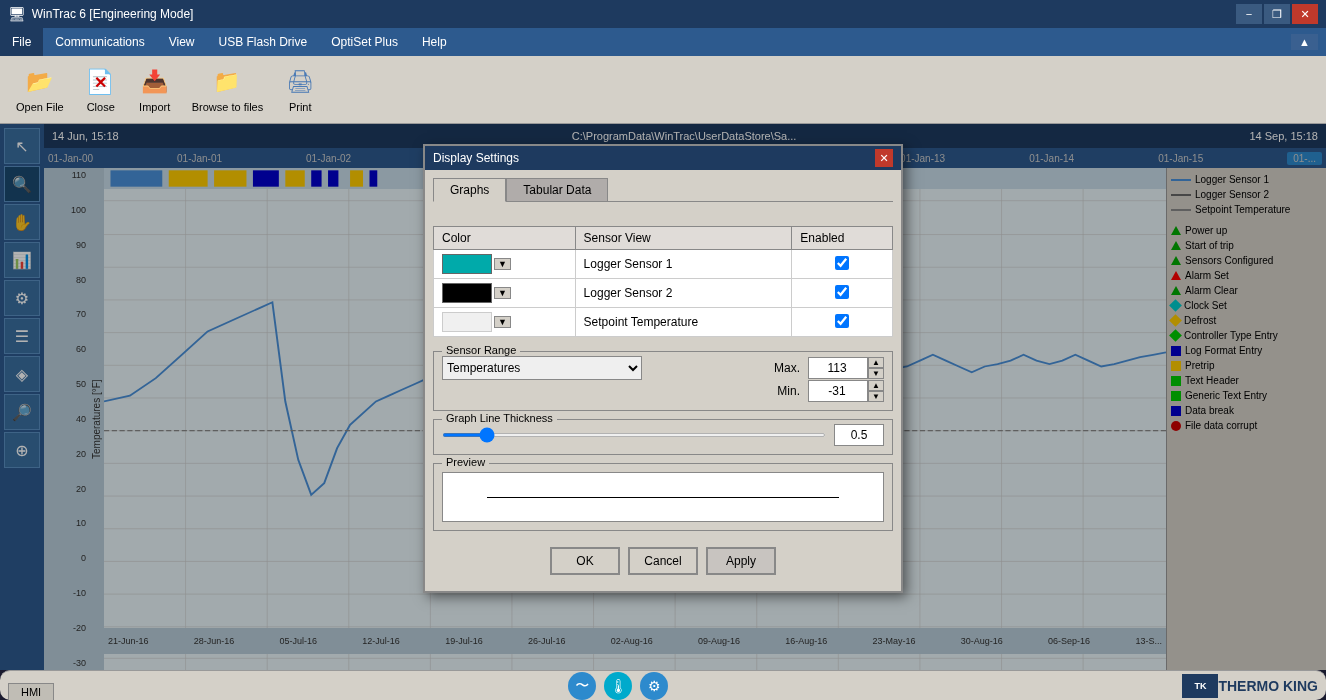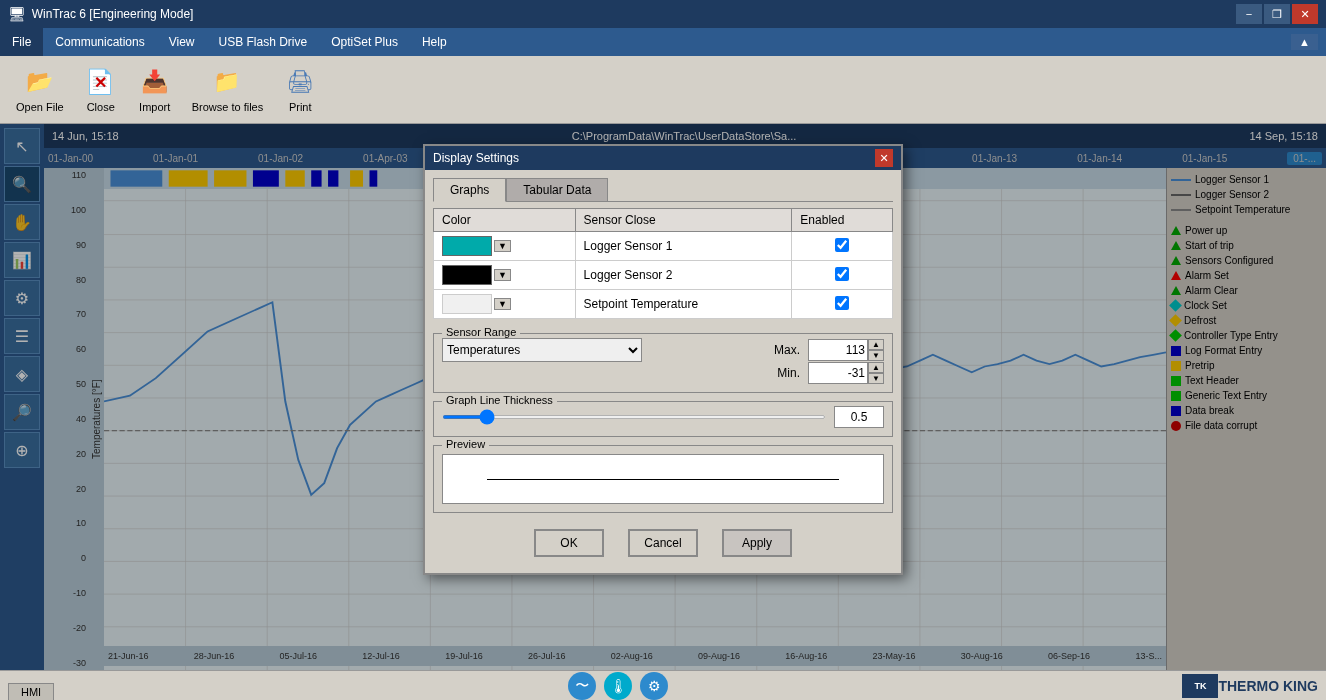--- a/index.html
+++ b/index.html
@@ -125,21 +125,21 @@
       font-size: 11px;
     }
     .timeline-bar {
       height: 20px;
       background: #2d5a8e;
       display: flex;
       align-items: center;
       padding: 0 4px;
       font-size: 10px;
       color: #ccc;
-      gap: 60px;
+      gap: 84px;
       overflow: hidden;
     }
     .chart-content {
       display: flex;
       height: calc(100% - 44px);
     }
     .chart-plot {
       flex: 1;
       position: relative;
       background: #e8f4f8;
@@ -167,20 +167,21 @@
     
     .status-bar {
       height: 30px;
       background: #d4d0c8;
       border-top: 1px solid #999;
       display: flex;
       align-items: center;
       justify-content: space-between;
       padding: 0 8px;
       font-size: 11px;
+      border-radius: 10px;
     }
     .status-icons { display: flex; gap: 8px; align-items: center; }
     .status-icon {
       width: 28px; height: 28px;
       border-radius: 50%;
       display: flex; align-items: center; justify-content: center;
       font-size: 14px;
     }
     .status-icon.blue { background: #2d8acd; color: #fff; }
     .status-icon.cyan { background: #00aacc; color: #fff; }
@@ -228,21 +229,21 @@
       cursor: pointer;
       font-size: 11px;
       display: flex; align-items: center; justify-content: center;
     }
     .modal-body { padding: 8px; }
 
     
     .tabs {
       display: flex;
       border-bottom: 1px solid #888;
-      margin-bottom: 6px;
+      margin-bottom: 24px;
     }
     .tab {
       padding: 4px 16px;
       background: #b0acaa;
       border: 1px solid #888;
       border-bottom: none;
       cursor: pointer;
       font-size: 12px;
     }
     .tab.active {
@@ -296,21 +297,21 @@
       width: 200px;
       height: 24px;
       font-size: 12px;
       border: 1px solid #888;
     }
     .num-input {
       width: 60px;
       height: 22px;
       font-size: 12px;
       border: 1px solid #888;
-      text-align: right;
+      text-align: center;
       padding-right: 2px;
     }
     .spin-container {
       display: flex;
       flex-direction: column;
     }
     .spin-btn {
       width: 16px; height: 11px;
       background: #d4d0c8;
       border: 1px solid #888;
@@ -353,21 +354,21 @@
       left: 10%;
       right: 10%;
       height: 1px;
       background: #000;
     }
 
     
     .modal-footer {
       display: flex;
       justify-content: center;
-      gap: 24px;
+      gap: 8px;
       padding: 8px;
     }
     .modal-btn {
       min-width: 70px;
       height: 28px;
       font-size: 12px;
       background: #d4d0c8;
       border: 2px solid #888;
       cursor: pointer;
       padding: 0 12px;
@@ -543,21 +544,21 @@
           <rect x="300" y="2" width="12" height="14" fill="#ffcc00"></rect>
           <rect x="318" y="2" width="8" height="14" fill="#0000cc"></rect>
           <rect x="330" y="2" width="8" height="14" fill="#ffcc00"></rect>
           <rect x="345" y="2" width="5" height="14" fill="#0000cc"></rect>
 
           <polyline points="0,200 20,195 40,180 60,160 80,140 100,130 120,120 130,115 140,200 150,250 160,280 170,270 180,240 190,220 200,210 210,200 220,195 230,190 240,185 250,180 260,175 270,170 280,165 290,170 300,175 310,180 320,175 330,170 340,168 350,165 360,170 370,175 380,180 390,185 400,190 410,200 420,210 430,215 440,220 450,225 460,220 470,210 480,200 490,195 500,190 510,185 520,188 530,192 540,190 550,185 560,180 570,175 580,170 590,165 600,168 610,172 620,170 630,165 640,160 650,165 660,170 670,175 680,170 690,168 700,165 710,160 720,165 730,168 740,165 750,160 760,165 770,170 780,168 790,165 800,162 810,160 820,158" fill="none" stroke="#4a90d9" stroke-width="1.5"></polyline>
 
           <line x1="0" y1="225" x2="820" y2="225" stroke="#888888" stroke-width="1" stroke-dasharray="4,2"></line>
         </svg>
         
-        <div style="position:absolute;bottom:4px;left:0;right:0;height:20px;background:#b8ccd8;display:flex;justify-content:space-between;align-items:center;padding:0 4px;font-size:9px;color:#333;">
+        <div style="position:absolute;bottom:16px;left:0;right:0;height:26px;background:#b8ccd8;display:flex;justify-content:space-between;align-items:center;padding:0 4px;font-size:9px;color:#333;">
           <span>21-Jun-16</span>
             <span>28-Jun-16</span>
             <span>05-Jul-16</span>
           <span>12-Jul-16</span>
             <span>19-Jul-16</span>
             <span>26-Jul-16</span>
           <span>02-Aug-16</span>
             <span>09-Aug-16</span>
             <span>16-Aug-16</span>
           <span>23-May-16</span>
@@ -652,21 +653,21 @@
 
         <div class="tabs">
           <div class="tab active">Graphs</div>
           <div class="tab">Tabular Data</div>
         </div>
 
         <table class="sensor-table">
           <thead>
             <tr>
               <th>Color</th>
-              <th>Sensor Close</th>
+              <th>Sensor View</th>
               <th>Enabled</th>
             </tr>
           </thead>
           <tbody>
             <tr>
               <td>
                 <div class="swatch-container">
                   <div class="color-swatch" style="background:#00aaaa;"></div>
                   <button class="swatch-arrow">▼</button>
                 </div>

